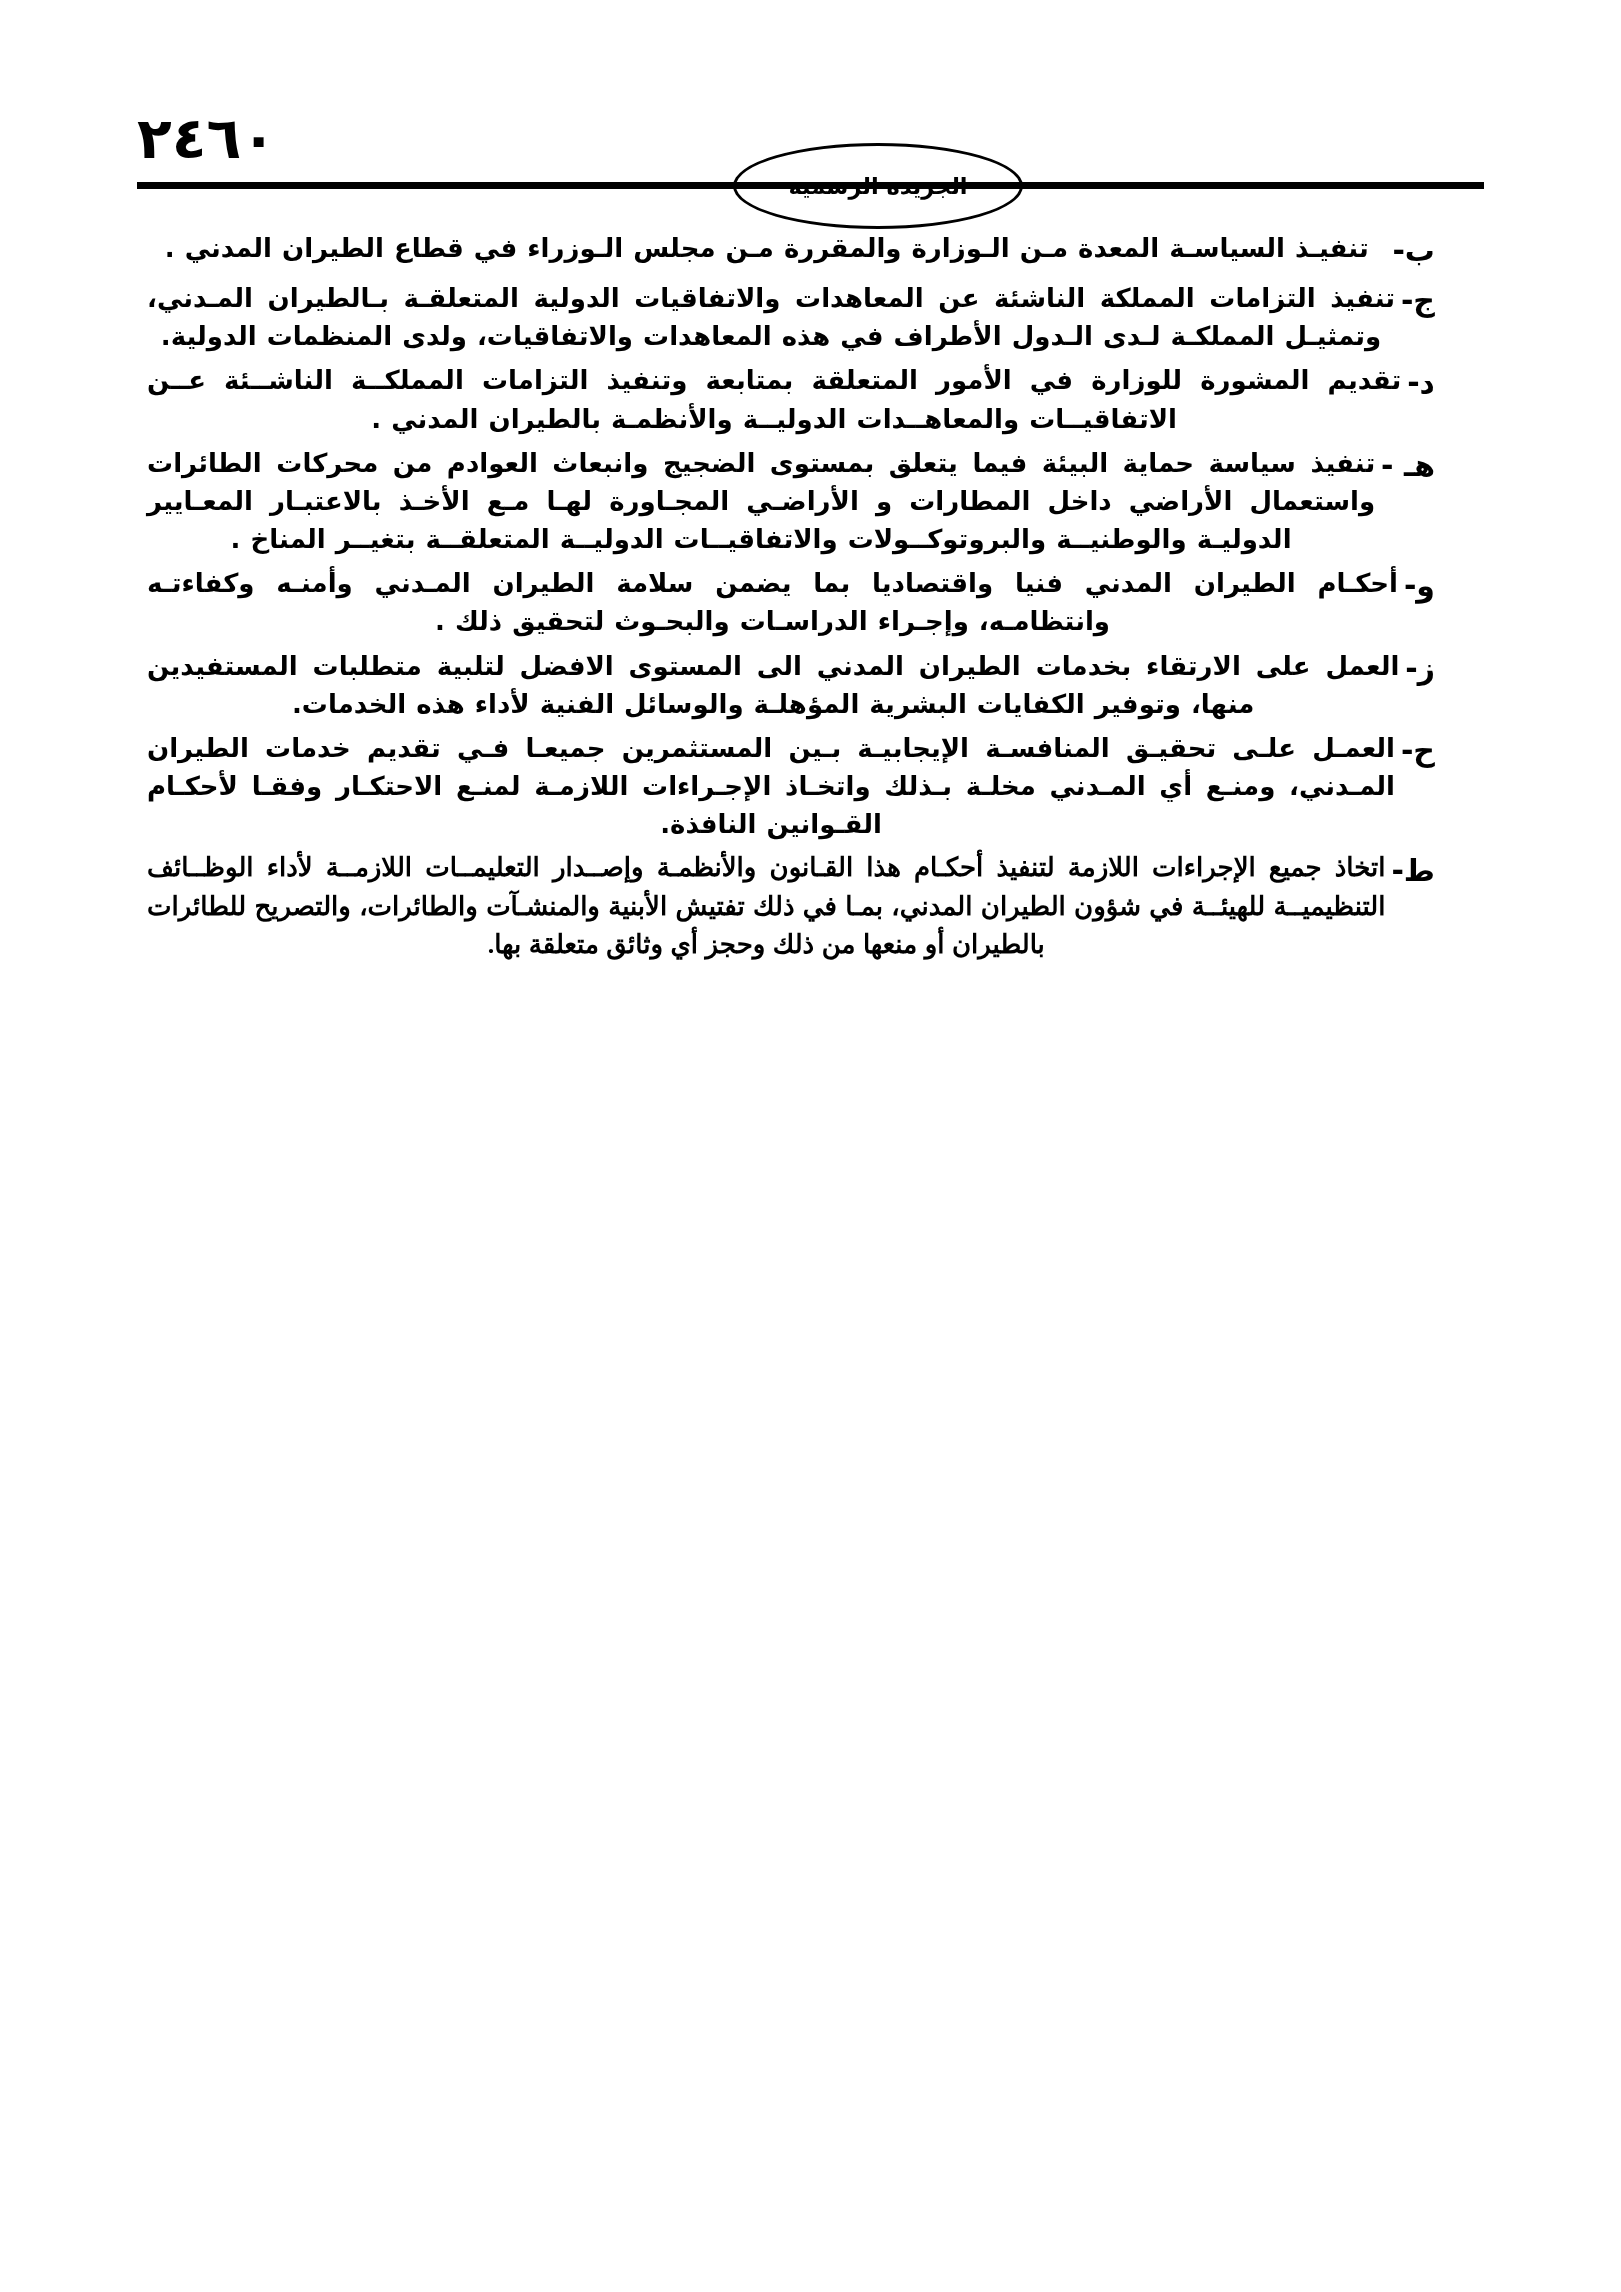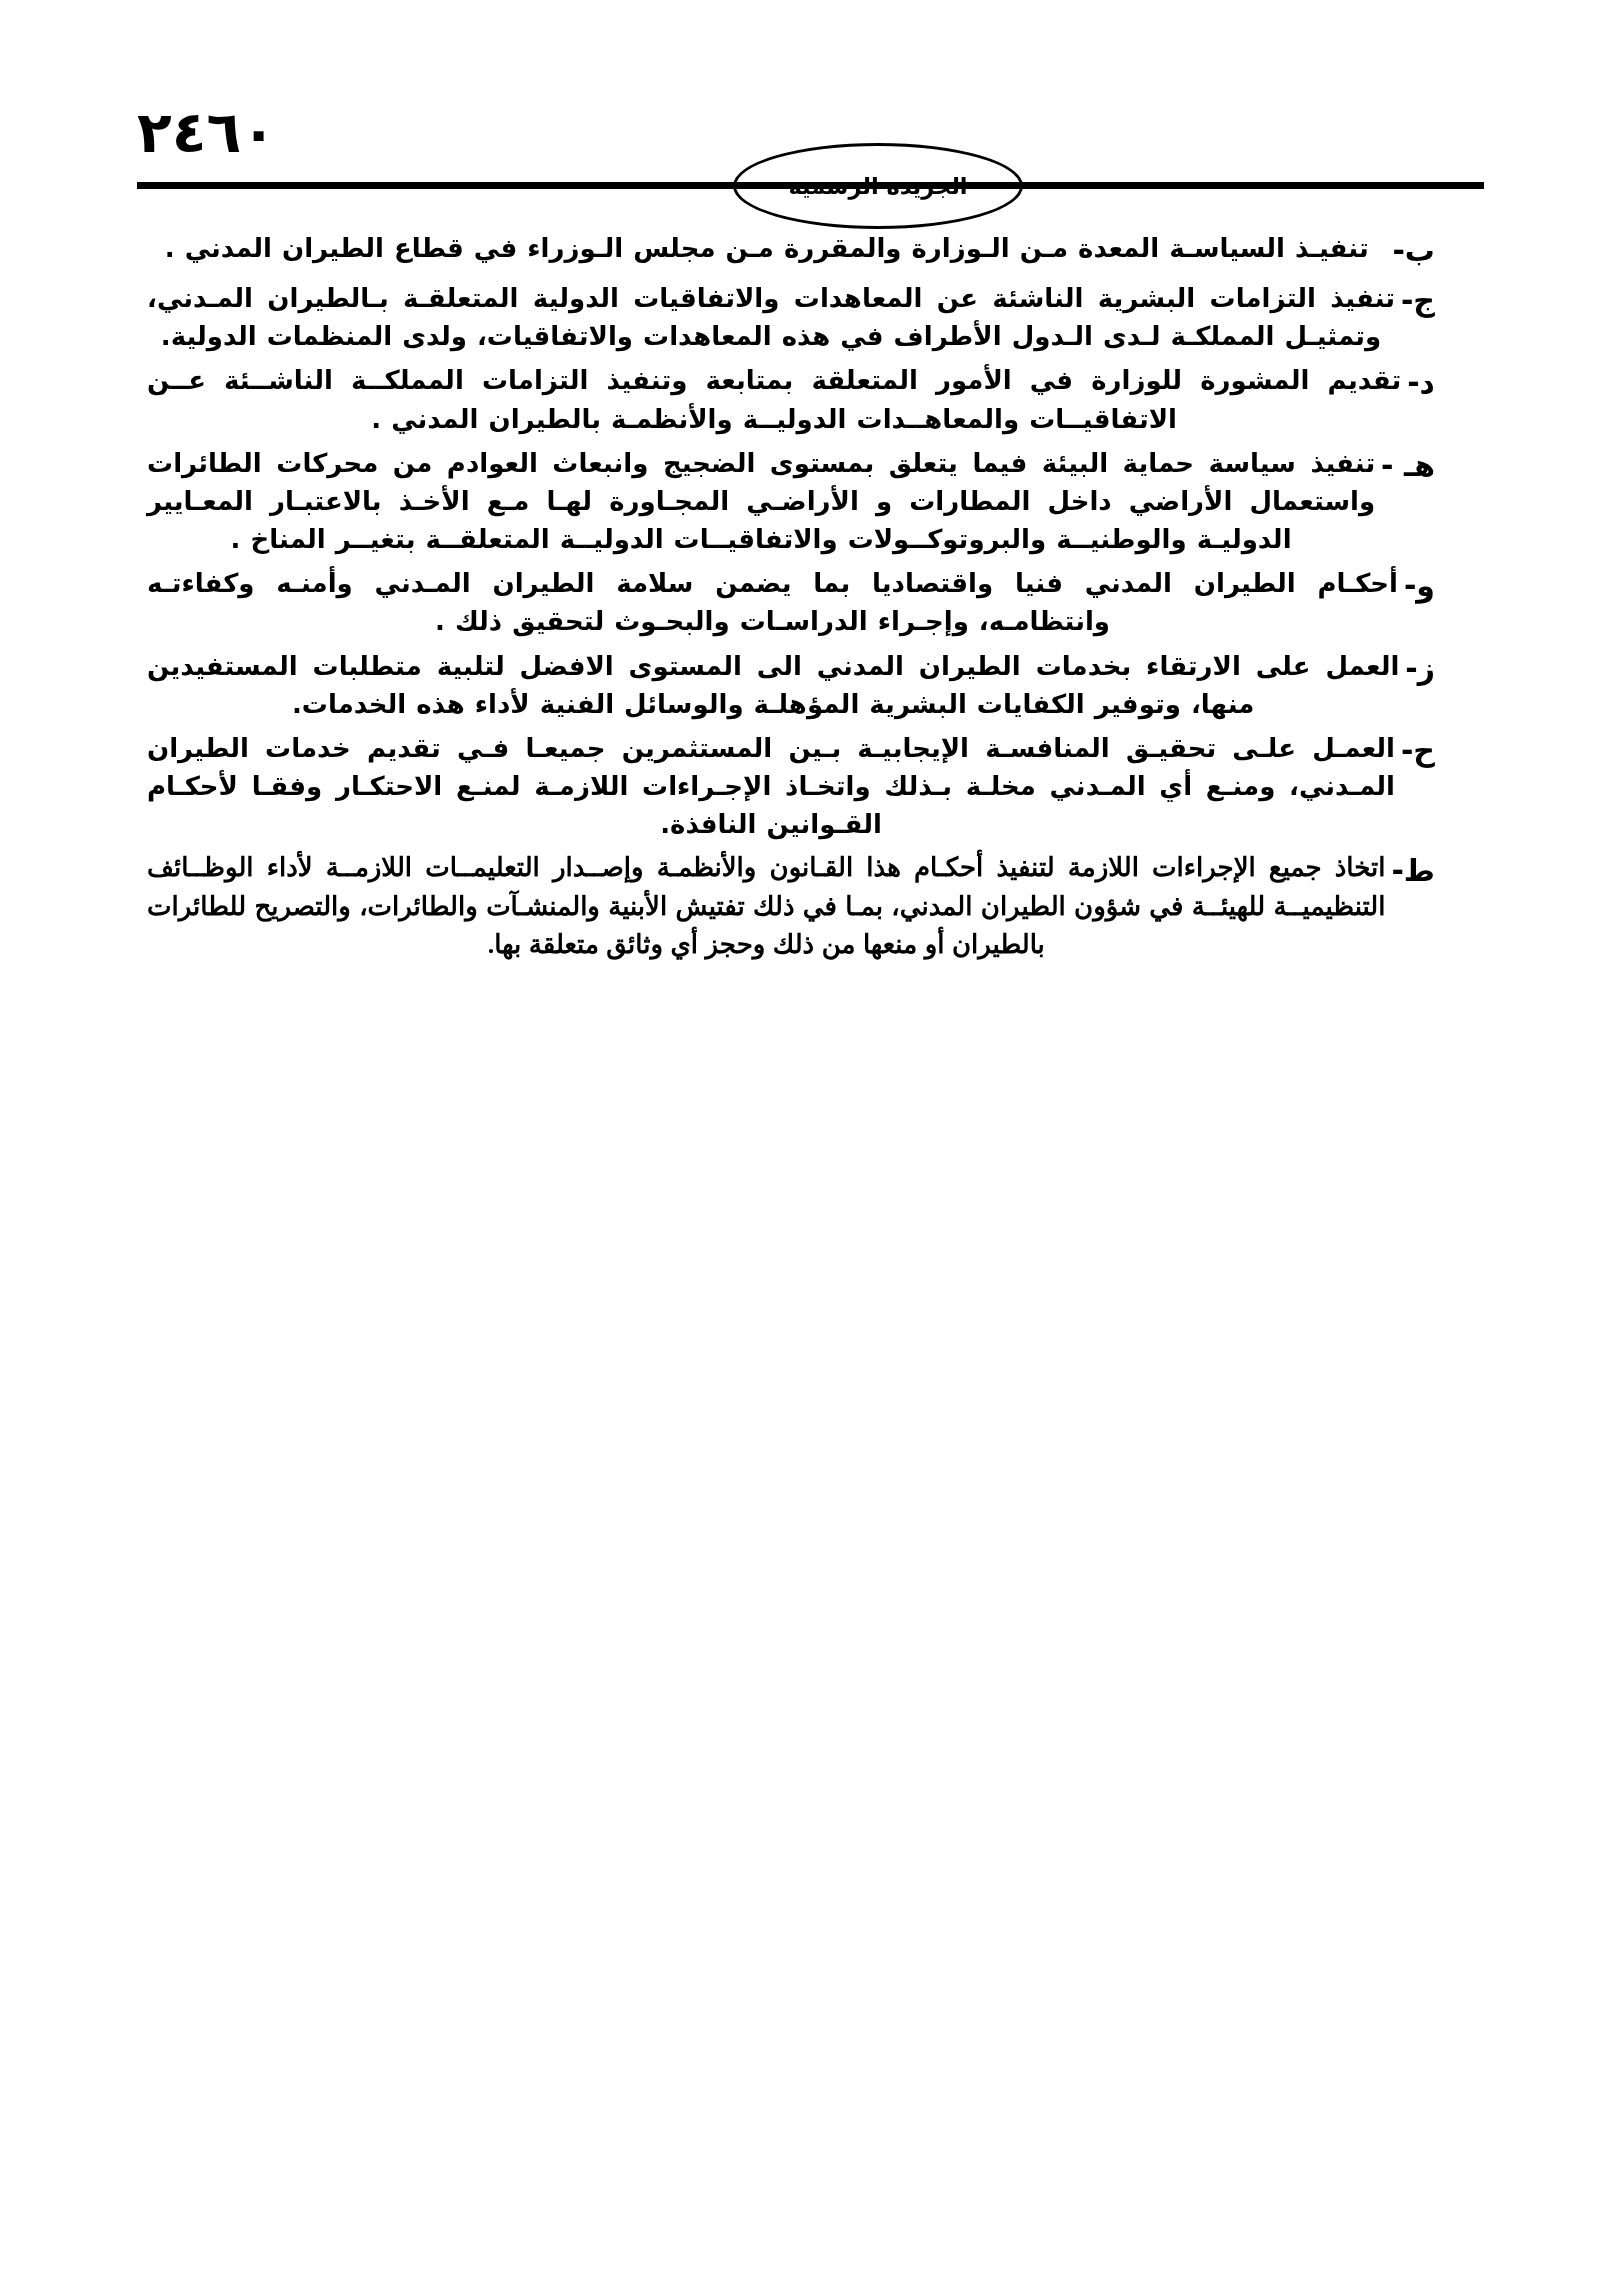--- a/index.html
+++ b/index.html
@@ -24,21 +24,21 @@
   }
 
   
   .header {
     position: relative;
     height: 196px;
     margin: 0 137px 0 137px;
   }
   .page-number {
     position: absolute;
-    top: 104px;
+    top: 110px;
     left: 0;
     font-size: 57px;
     font-weight: bold;
     letter-spacing: 2px;
     line-height: 1;
     font-family: "DejaVu Sans", "Liberation Sans", sans-serif;
   }
   .header-rule {
     position: absolute;
     top: 182px;
@@ -111,21 +111,21 @@
 
   <div class="content">
 
     <div class="clause">
       <div class="clause-marker">ب-</div>
       <div class="clause-text">تنفيـذ السياسـة المعدة مـن الـوزارة والمقررة مـن مجلس الـوزراء في قطاع الطيران المدني .</div>
     </div>
 
     <div class="clause">
       <div class="clause-marker">ج-</div>
-      <div class="clause-text">تنفيذ التزامات البشرية الناشئة عن المعاهدات والاتفاقيات الدولية المتعلقـة بـالطيران المـدني، وتمثيـل المملكـة لـدى الـدول الأطراف في هذه المعاهدات والاتفاقيات، ولدى المنظمات الدولية.</div>
+      <div class="clause-text">تنفيذ التزامات المملكة الناشئة عن المعاهدات والاتفاقيات الدولية المتعلقـة بـالطيران المـدني، وتمثيـل المملكـة لـدى الـدول الأطراف في هذه المعاهدات والاتفاقيات، ولدى المنظمات الدولية.</div>
     </div>
 
     <div class="clause">
       <div class="clause-marker">د-</div>
       <div class="clause-text">تقديم المشورة للوزارة في الأمور المتعلقة بمتابعة وتنفيذ التزامات المملكــة الناشــئة عــن الاتفاقيــات والمعاهــدات الدوليــة والأنظمـة بالطيران المدني .</div>
     </div>
 
     <div class="clause">
       <div class="clause-marker">هـ -</div>
       <div class="clause-text">تنفيذ سياسة حماية البيئة فيما يتعلق بمستوى الضجيج وانبعاث العوادم من محركات الطائرات واستعمال الأراضي داخل المطارات و الأراضـي المجـاورة لهـا مـع الأخـذ بالاعتبـار المعـايير الدوليـة والوطنيــة والبروتوكــولات والاتفاقيــات الدوليــة المتعلقــة بتغيــر المناخ .</div>

